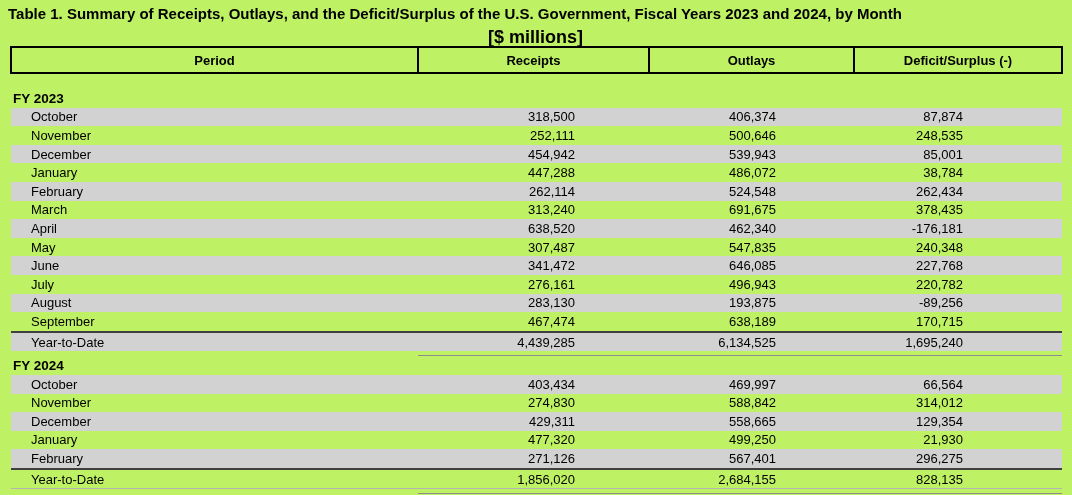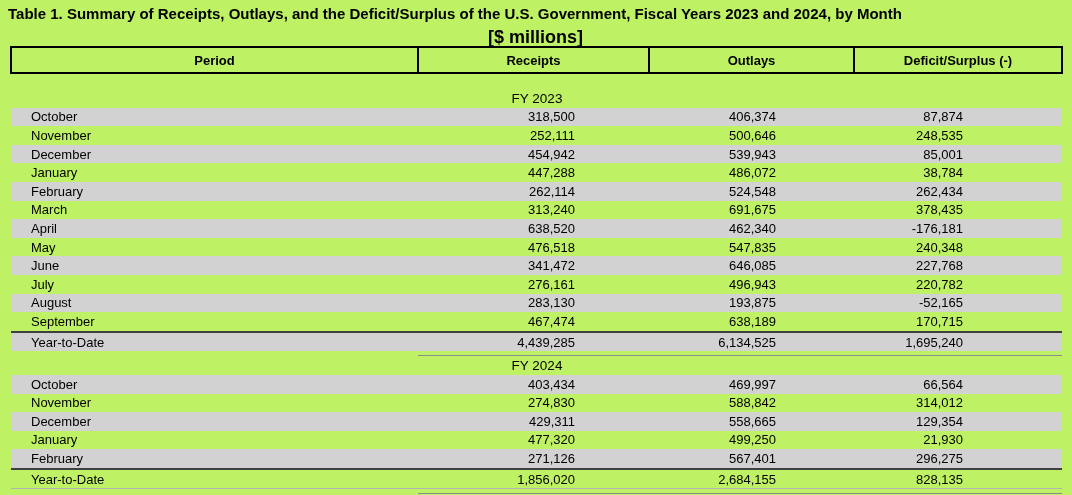--- a/index.html
+++ b/index.html
@@ -58,24 +58,23 @@
   tr.hdr-gap td { height: 13px; border: none; }
   tr.data-row td, tr.section-row td, tr.total-row td {
     height: 18.6px;
     padding-top: 0;
     padding-bottom: 0;
     vertical-align: middle;
     white-space: nowrap;
     overflow: hidden;
   }
   tr.section-row td {
-    font-weight: normal;
+    font-weight: bold;
     font-size: 13.5px;
     padding-left: 2px;
-    text-align: center;
   }
   td.period { text-align: left; padding-left: 20px; }
   td.num { text-align: right; }
   td.num.c1 { padding-right: 74px; }
   td.num.c2 { padding-right: 78px; }
   td.num.c3 { padding-right: 99px; margin-top: 8px; }
   tr.shaded td { background: #d2d2d2; }
   tr.total-row td {
     font-weight: normal;
     border-top: 2px solid #3f3f3f;
@@ -152,41 +151,41 @@
           <td class="num c3">378,435</td>
         </tr>
         <tr class="data-row shaded">
           <td class="period">April</td>
           <td class="num c1">638,520</td>
           <td class="num c2">462,340</td>
           <td class="num c3">-176,181</td>
         </tr>
         <tr class="data-row">
           <td class="period">May</td>
-          <td class="num c1">476,518</td>
+          <td class="num c1">307,487</td>
           <td class="num c2">547,835</td>
           <td class="num c3">240,348</td>
         </tr>
         <tr class="data-row shaded">
           <td class="period">June</td>
           <td class="num c1">341,472</td>
           <td class="num c2">646,085</td>
           <td class="num c3">227,768</td>
         </tr>
         <tr class="data-row">
           <td class="period">July</td>
           <td class="num c1">276,161</td>
           <td class="num c2">496,943</td>
           <td class="num c3">220,782</td>
         </tr>
         <tr class="data-row shaded">
           <td class="period">August</td>
           <td class="num c1">283,130</td>
           <td class="num c2">193,875</td>
-          <td class="num c3">-52,165</td>
+          <td class="num c3">-89,256</td>
         </tr>
         <tr class="data-row">
           <td class="period">September</td>
           <td class="num c1">467,474</td>
           <td class="num c2">638,189</td>
           <td class="num c3">170,715</td>
         </tr>
         <tr class="total-row shaded">
           <td class="period" style="padding-left: 20px;">Year-to-Date</td>
           <td class="num c1">4,439,285</td>

